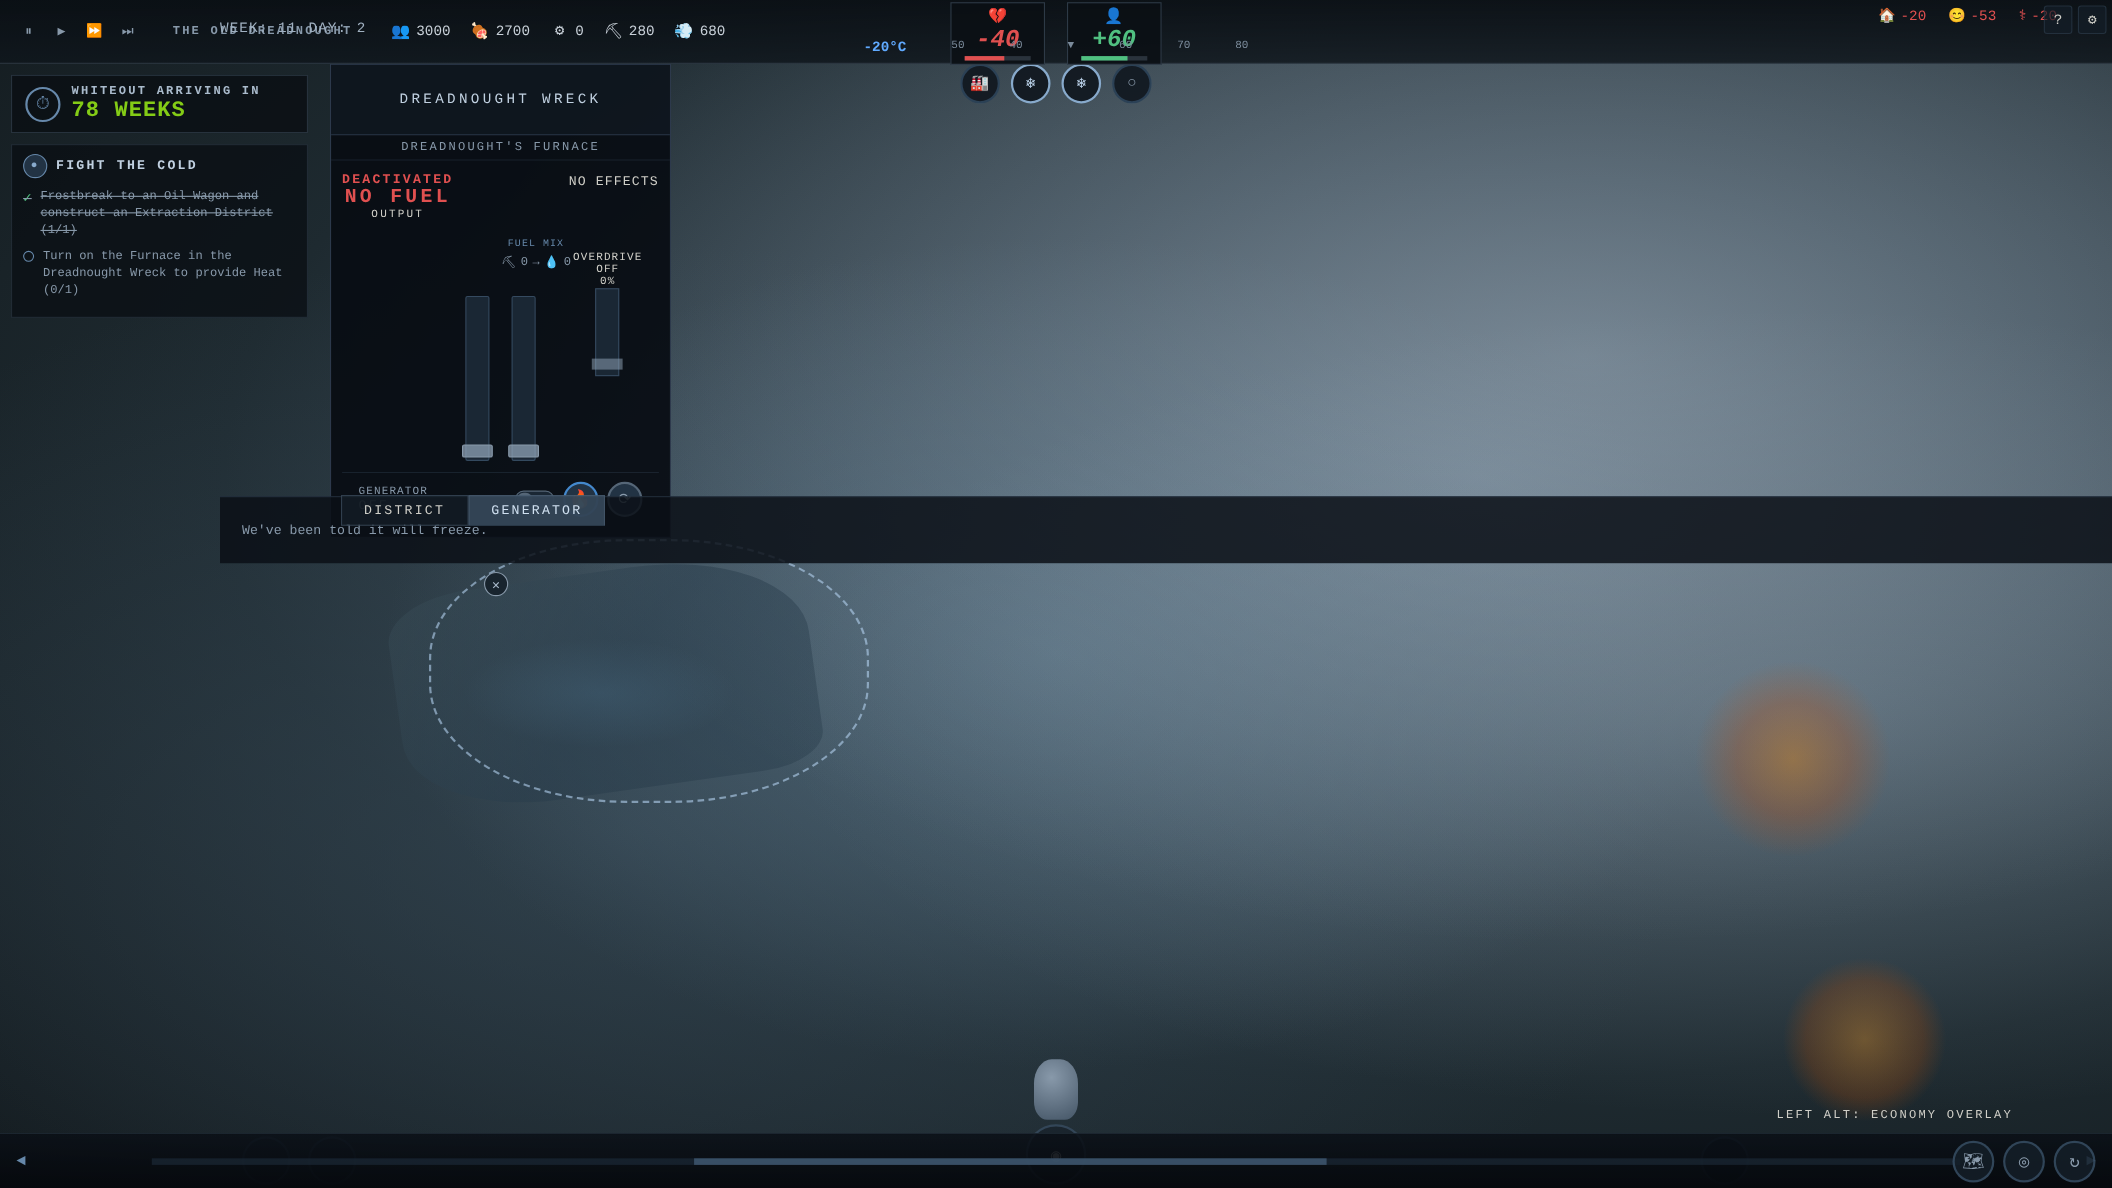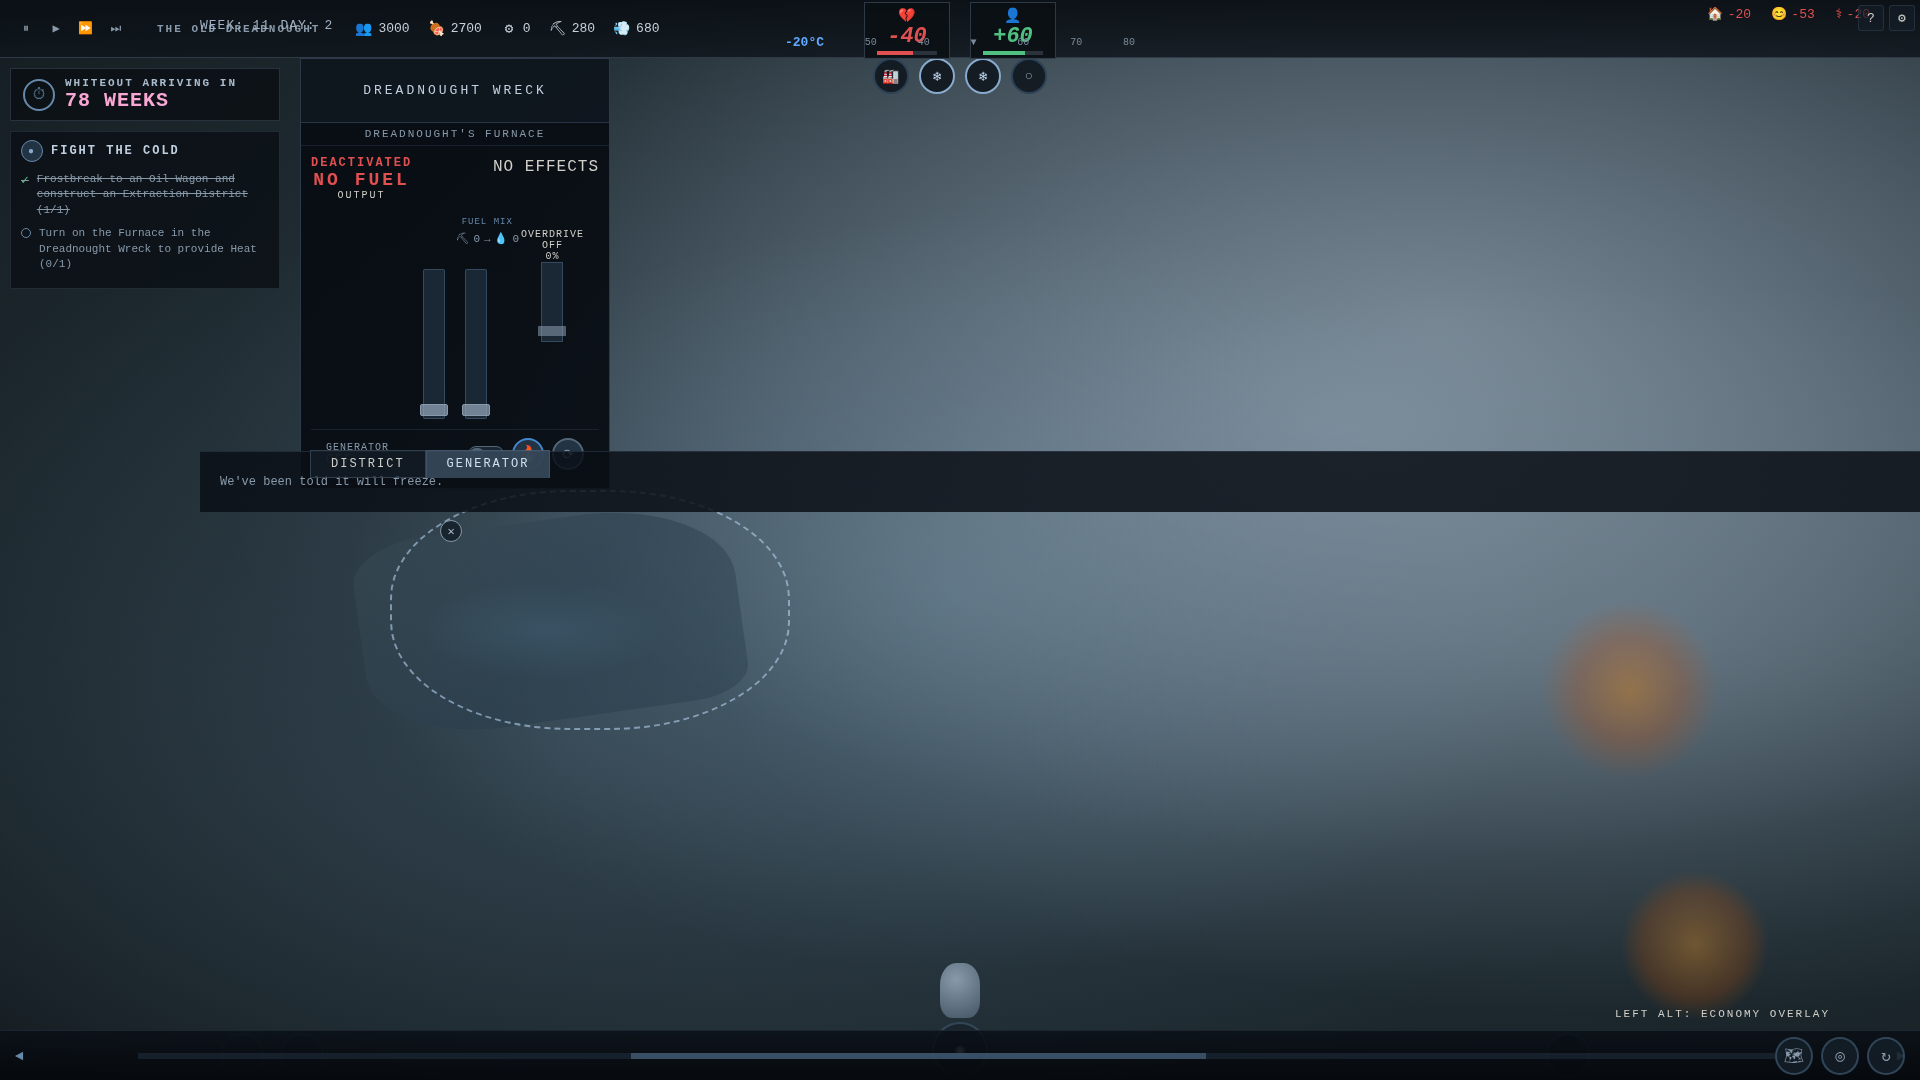--- a/index.html
+++ b/index.html
@@ -247,21 +247,21 @@
     .timer-text h3 {
       font-size: 11px;
       letter-spacing: 2px;
       color: #aabbcc;
       text-transform: uppercase;
     }
 
     .timer-weeks {
       font-size: 20px;
       font-weight: bold;
-      color: #f9a8d4;
+      color: #84cc16;
       letter-spacing: 1px;
       text-transform: uppercase;
     }
 
     
     #fight-cold {
       background: rgba(10,15,20,0.8);
       border: 1px solid rgba(80,100,120,0.3);
       padding: 8px 10px;
     }
@@ -370,21 +370,21 @@
     }
 
     .output-label {
       font-size: 10px;
       letter-spacing: 2px;
       color: #6677888;
       text-transform: uppercase;
     }
 
     .no-effects {
-      font-size: 16px;
+      font-size: 12px;
       color: #6677888;
       letter-spacing: 1px;
       text-transform: uppercase;
       text-align: right;
       margin-top: 2px;
     }
 
     
     #sliders-area {
       display: flex;

